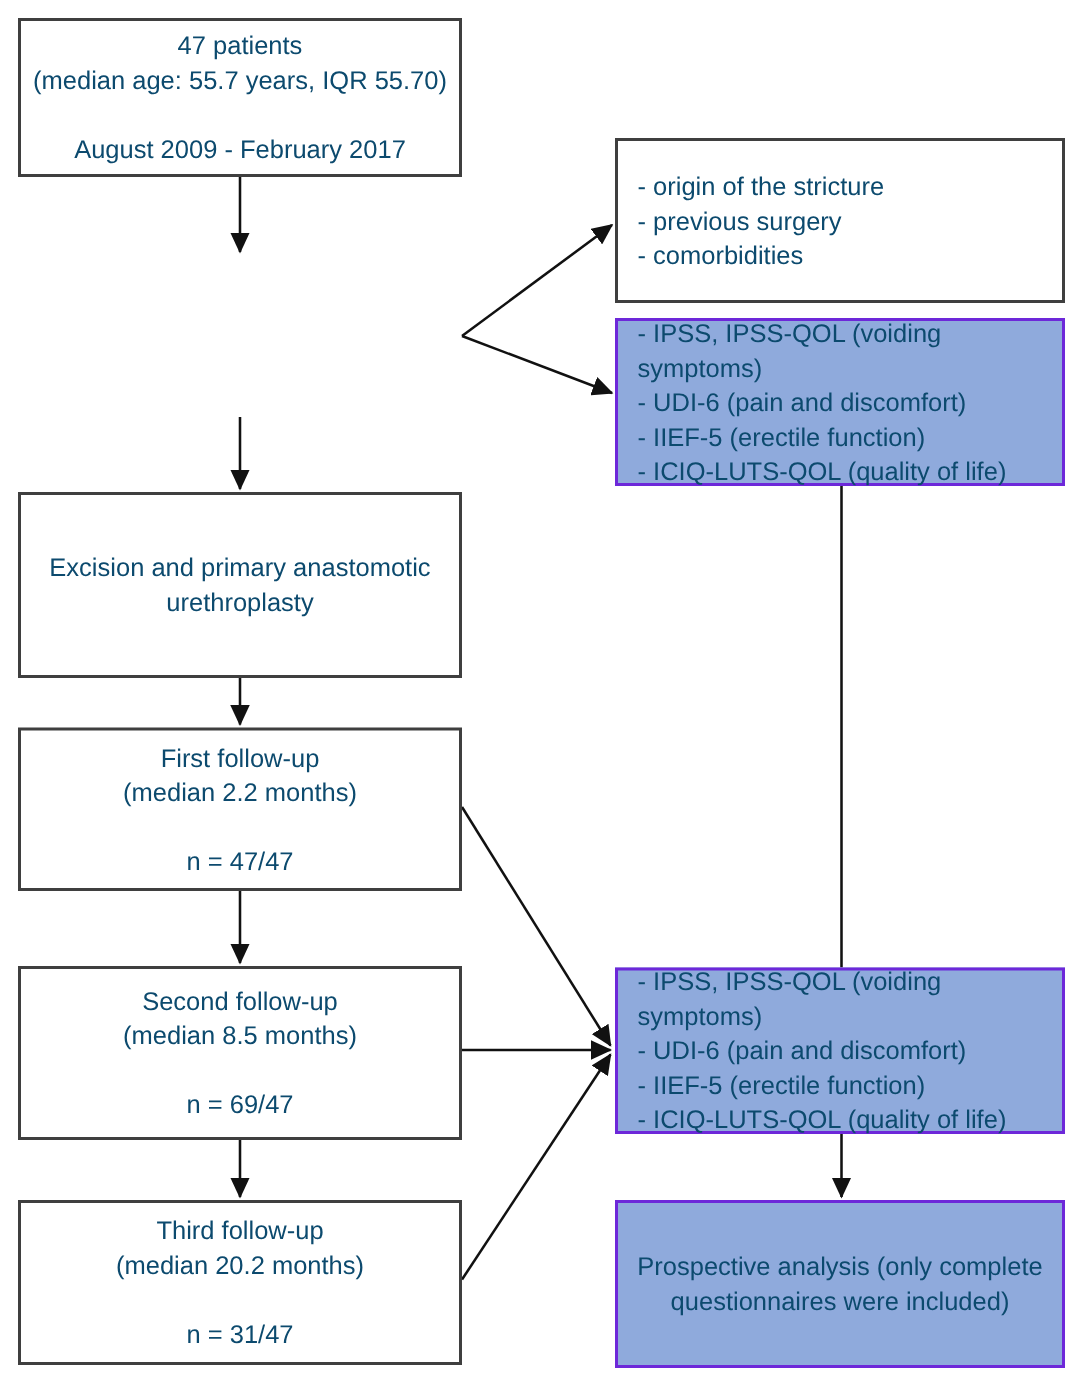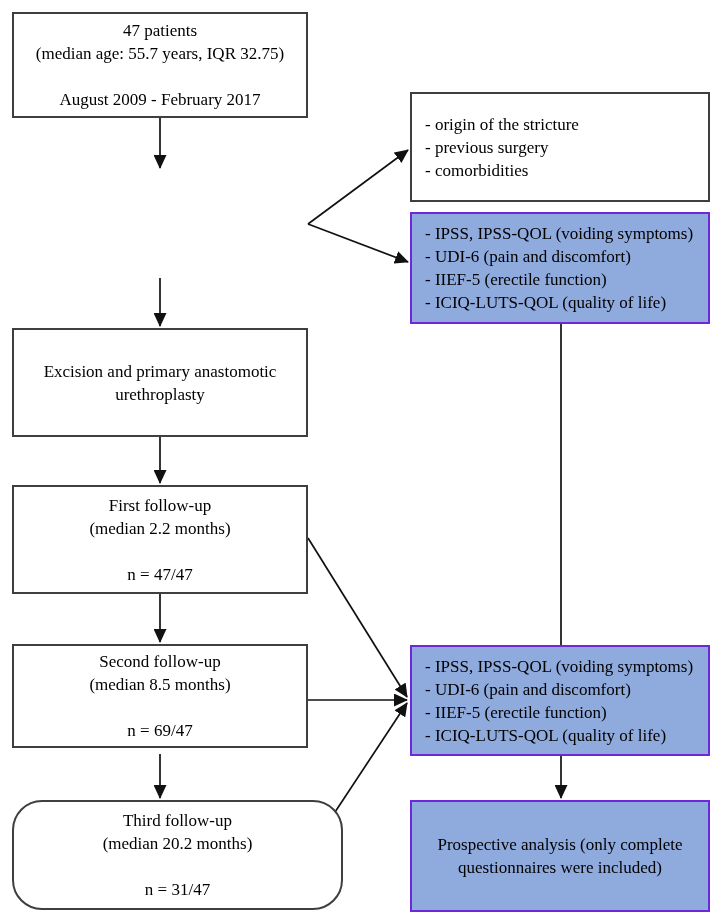--- a/index.html
+++ b/index.html
@@ -5,22 +5,22 @@
   html, body {
     margin: 0;
     padding: 0;
     background: #ffffff;
   }
   #figure {
     position: relative;
     width: 720px;
     height: 922px;
     background: #ffffff;
-    font-family: Liberation Serif, serif;
-    color: #000000;
+    font-family: Liberation Sans, sans-serif;
+    color: #0c4a6e;
     overflow: hidden;
   }
   #connectors {
     position: absolute;
     left: 0;
     top: 0;
     width: 720px;
     height: 922px;
     pointer-events: none;
   }
@@ -51,24 +51,24 @@
     height: 23px;
     width: 1px;
   }
   .line {
     display: block;
   }
 
   
   #box-patients   { left: 12px;  top: 12px;  width: 296px; height: 106px; }
   #box-preop      { left: 12px;  top: 170px; width: 296px; height: 108px; }
-  #box-surgery    { left: 12px;  top: 328px; width: 296px; height: 109px; }
+  #box-surgery    { left: 12px;  top: 328px; width: 296px; height: 124px; }
   #box-followup1  { left: 12px;  top: 485px; width: 296px; height: 109px; }
-  #box-followup2  { left: 12px;  top: 644px; width: 296px; height: 104px; }
-  #box-followup3  { left: 12px;  top: 800px; width: 331px; height: 110px; border-radius: 30px; }
+  #box-followup2  { left: 12px;  top: 644px; width: 296px; height: 116px; }
+  #box-followup3  { left: 12px;  top: 800px; width: 296px; height: 110px; }
 
   
   #box-stricture  { left: 410px; top: 92px;  width: 300px; height: 110px; }
   #box-quest-top  { left: 410px; top: 212px; width: 300px; height: 112px; }
   #box-quest-mid  { left: 410px; top: 645px; width: 300px; height: 111px; }
   #box-analysis   { left: 410px; top: 800px; width: 300px; height: 112px; }
 </style>
 </head>
 <body>
 
@@ -93,21 +93,21 @@
     <line x1="308" y1="538" x2="407" y2="697" stroke="#111111" stroke-width="1.7" marker-end="url(#arrow)"></line>
     <line x1="308" y1="700" x2="407" y2="700" stroke="#111111" stroke-width="1.7" marker-end="url(#arrow)"></line>
     <line x1="308" y1="853" x2="407" y2="703" stroke="#111111" stroke-width="1.7" marker-end="url(#arrow)"></line>
 
     <line x1="561" y1="324" x2="561" y2="645" stroke="#111111" stroke-width="1.7"></line>
     <line x1="561" y1="756" x2="561" y2="798" stroke="#111111" stroke-width="1.7" marker-end="url(#arrow)"></line>
   </svg>
 
   <div class="box" id="box-patients">
     <div class="line">47 patients</div>
-    <div class="line">(median age: 55.7 years, IQR 32.75)</div>
+    <div class="line">(median age: 55.7 years, IQR 55.70)</div>
     <div class="spacer-line"></div>
     <div class="line">August 2009 - February 2017</div>
   </div>
 
 
   <div class="box" id="box-surgery">
     <div class="line">Excision and primary anastomotic</div>
     <div class="line">urethroplasty</div>
   </div>
 

